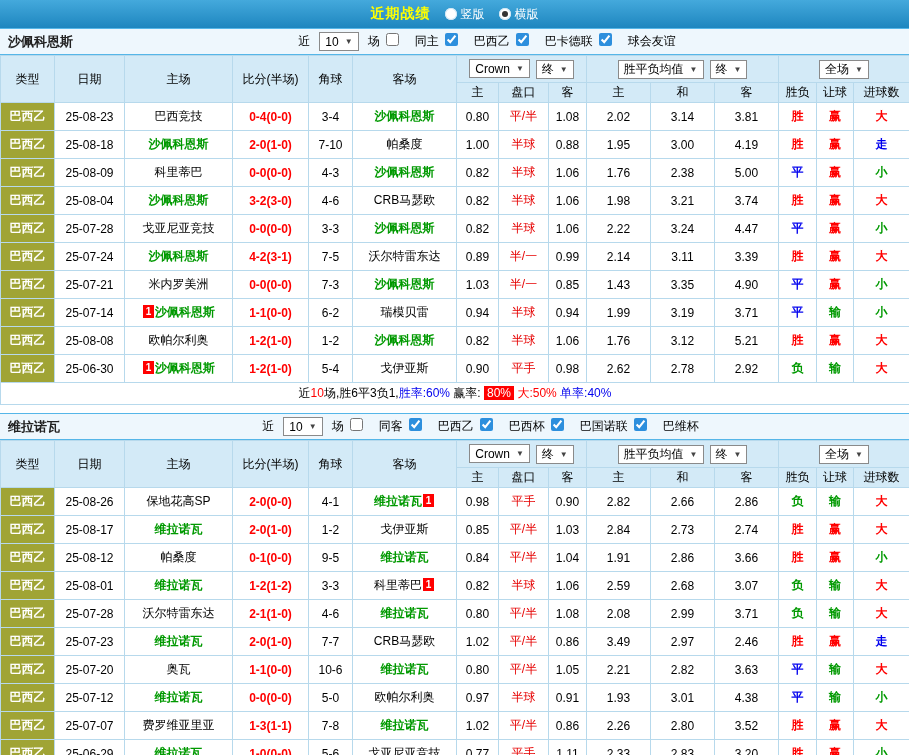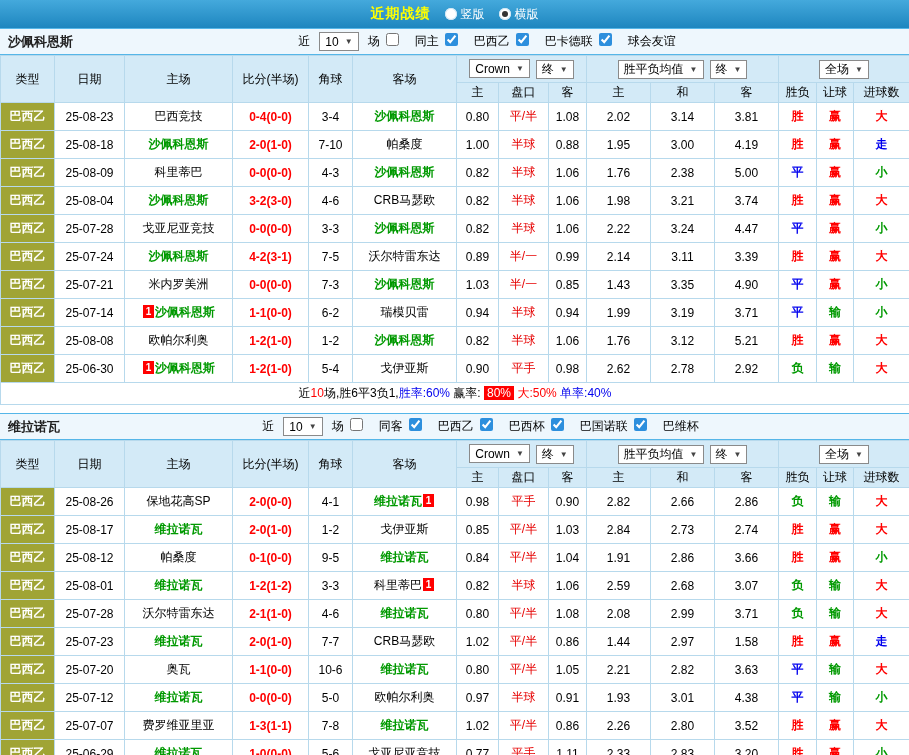--- a/index.html
+++ b/index.html
@@ -516,23 +516,23 @@
           <tr>
             <td class="type">巴西乙</td>
             <td>25-07-23</td>
             <td><span class="team focus">维拉诺瓦</span></td>
             <td class="score">2-0(1-0)</td>
             <td>7-7</td>
             <td><span class="team">CRB马瑟欧</span></td>
             <td>1.02</td>
             <td class="hand">平/半</td>
             <td>0.86</td>
-            <td>1.44</td>
+            <td>3.49</td>
             <td>2.97</td>
-            <td>1.58</td>
+            <td>2.46</td>
             <td class="res" style="color: rgb(255, 0, 0);">胜</td>
             <td class="res" style="color: rgb(255, 0, 0);">赢</td>
             <td class="res" style="color: rgb(0, 0, 238);">走</td>
           </tr>
           <tr>
             <td class="type">巴西乙</td>
             <td>25-07-20</td>
             <td><span class="team">奥瓦</span></td>
             <td class="score">1-1(0-0)</td>
             <td>10-6</td>

